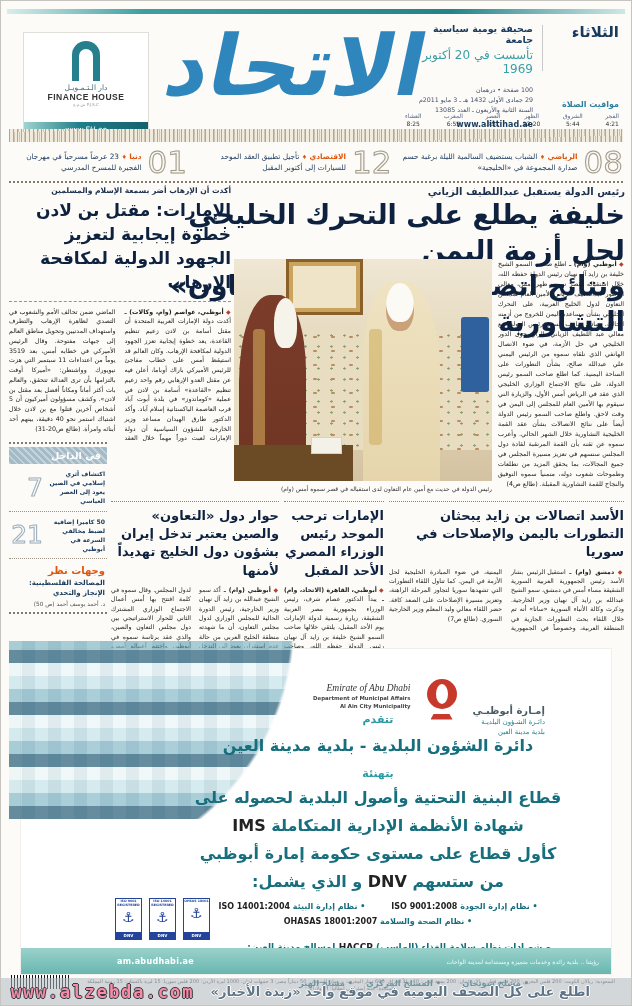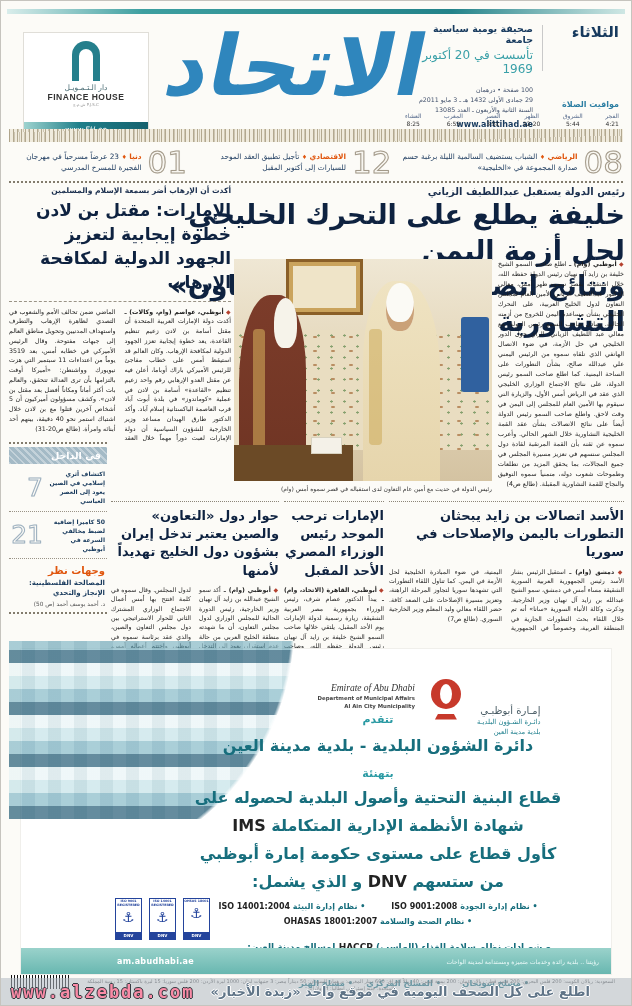--- a/index.html
+++ b/index.html
@@ -98,21 +98,21 @@
   .s2{left:110px;top:500px;width:168px;} .s2 .sub-b{column-count:2;column-gap:8px;height:78px;}
   
   .ad{position:absolute;left:20px;right:20px;top:648px;height:325px;background:#fff;box-shadow:0 0 0 1px #f0efeb;}
   .ad-mosaic{position:absolute;left:-12px;top:-8px;width:330px;height:178px;opacity:.9;
     background-image:repeating-linear-gradient(0deg,rgba(27,86,112,.75) 0 13px,rgba(98,165,183,.6) 13px 26px,rgba(173,215,222,.55) 26px 39px,rgba(222,240,243,.5) 39px 52px),
                      repeating-linear-gradient(90deg,rgba(255,255,255,.4) 0 13px,rgba(20,70,100,.16) 13px 26px);
     -webkit-mask-image:radial-gradient(circle at 10% -10%,#000 0 70%,transparent 71%);
             mask-image:radial-gradient(circle at 10% -10%,#000 0 70%,transparent 71%);}
   .ad-logos{position:absolute;left:250px;right:24px;top:8px;display:flex;direction:rtl;justify-content:center;align-items:center;gap:14px;}
   .ad-ar{text-align:right;direction:rtl;}
-  .ad-ar-1{font-size:10px;font-weight:normal;color:#4a5d66;margin-top:48px;}
+  .ad-ar-1{font-size:10px;font-weight:bold;color:#4a5d66;margin-top:48px;}
   .ad-ar-2,.ad-ar-3{font-size:6.8px;color:#1c7e8c;margin-top:2px;}
   .emblem{width:34px;height:46px;position:relative;}
   .emblem::before{content:"";position:absolute;left:2px;top:5px;width:30px;height:30px;background:#c7392b;border-radius:50%;}
   .emblem::after{content:"";position:absolute;left:6px;bottom:0;width:22px;height:6px;background:#c7392b;
     clip-path:polygon(0 100%,15% 0,85% 0,100% 100%);}
   .emblem-core{position:absolute;left:11px;top:10px;width:12px;height:20px;background:#fff;border-radius:50%;z-index:1;}
   .ad-en{}
   .ad-en-script{font-size:9.5px;font-style:italic;color:#333;font-family:"Liberation Serif",serif;}
   .ad-en-sub{font-size:5.4px;font-weight:bold;color:#444;margin-top:2px;line-height:1.4;}
   .ad-lines{position:absolute;left:150px;right:26px;top:56px;text-align:center;direction:rtl;color:#1c7e8c;}

